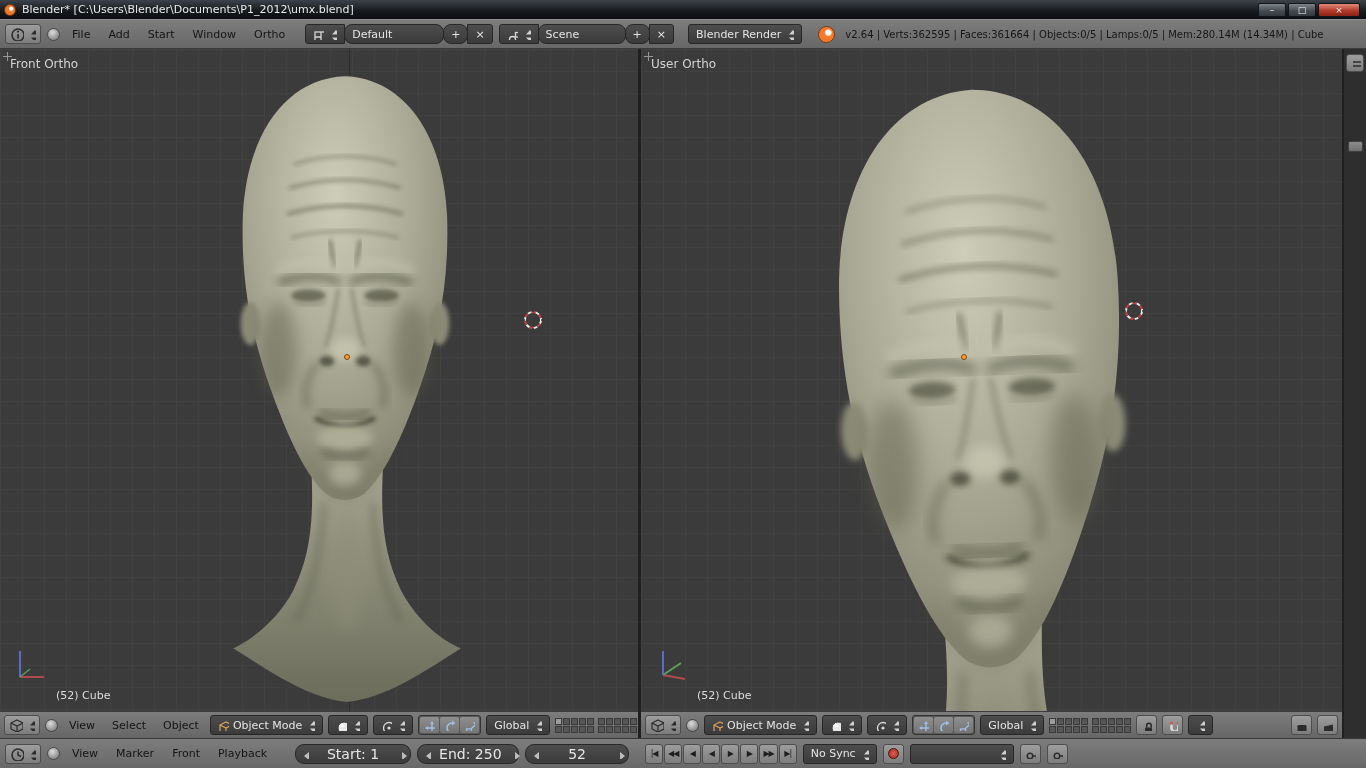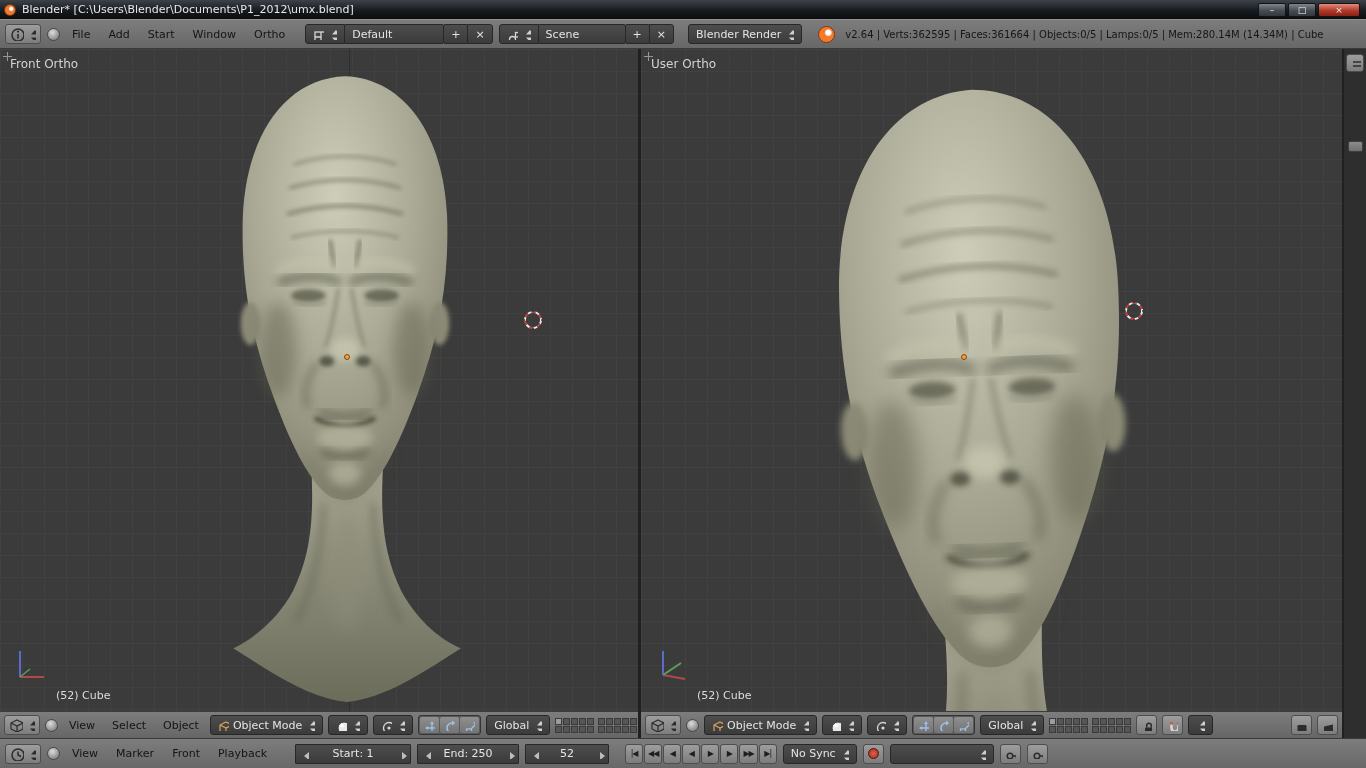--- a/index.html
+++ b/index.html
@@ -25,21 +25,21 @@
           border-bottom:1px solid #3a3a3a; display:flex; align-items:center; gap:6px;
           padding:0 5px; font-size:11px; color:#111; white-space:nowrap; }
   .menu { padding:0 6px; color:#141414; cursor:default;text-align:right; }
   .btn { height:20px; display:inline-flex; align-items:center; gap:3px; padding:0 4px;
          background:linear-gradient(#9d9d9d,#7d7d7d); border:1px solid #4d4d4d;
          border-radius:3px; color:#2a2a2a; flex:none; }
   .w   { height:20px; display:inline-flex; align-items:center; gap:4px; padding:0 7px;
          background:linear-gradient(#4d4d4d,#3b3b3b); border:1px solid #272727;
          border-radius:3px; color:#e4e4e4; font-size:11px; flex:none; }
   .group { display:inline-flex; flex:none; }
-  .group .w { border-radius:2px; margin-left:-1px; }
+  .group .w { border-radius:8px; margin-left:-1px; }
   .group .w:first-child { border-radius:3px 0 0 3px; margin-left:0; }
   .group .w:last-child  { border-radius:0 3px 3px 0; }
   .circle-btn { width:13px; height:13px; flex:none; border-radius:50%; border:1px solid #484848;
                 background:radial-gradient(circle at 40% 32%, #dcdcdc, #939393 65%, #6e6e6e); }
   .ic  { width:14px; height:14px; flex:none; display:block; }
   .ic.s11 { width:11px; height:11px; }
   .ic.s9  { width:9px;  height:12px; }
   .stats { color:#161616; font-size:10px; margin-left:4px; }
 
   
@@ -77,21 +77,21 @@
   .lgrp i { display:block; background:#565656; border:1px solid #3a3a3a; }
   .lgrp i.on { background:#9d9d9d; }
   .spacer { flex:1; }
 
   
   .timeline { height:30px; flex:none; background:linear-gradient(#7d7d7d,#686868);
               border-top:1px solid #3a3a3a; display:flex; align-items:center; gap:6px;
               padding:0 5px; font-size:11px; color:#141414; white-space:nowrap; overflow:hidden; }
   .num { height:20px; display:inline-flex; align-items:center; gap:2px; padding:0 3px;
          background:linear-gradient(#4d4d4d,#3b3b3b); border:1px solid #272727;
-         border-radius:1px; color:#e6e6e6; font-size:11px; flex:none; }
+         border-radius:9px; color:#e6e6e6; font-size:14px; flex:none; }
   .num span { padding:0 5px; }
   .pbg { display:flex; gap:1px; flex:none; }
   .btn.pb { min-width:18px; justify-content:center; font-size:8px; padding:0 3px;
             letter-spacing:-1px; color:#1e1e1e; }
   .rec { width:11px; height:11px; border-radius:50%; background:radial-gradient(#e06050,#9c2b1d);
          border:1px solid #4e150d; display:block; }
 
   
   .rstrip { width:24px; flex:none; background:#2e2e2e; border-left:2px solid #202020; position:relative; }
   .rstrip .btn { position:absolute; top:5px; left:2px; width:18px; height:18px; padding:0;
@@ -603,21 +603,21 @@
     </div>
     <div class="num" style="width:102px;justify-content:space-between">
       <svg class="ic s11" style="color:#bdbdbd">
           <use href="#sym-tri-l"></use>
         </svg>
       <span>End: 250</span>
       <svg class="ic s11" style="color:#bdbdbd">
           <use href="#sym-tri-r"></use>
         </svg>
     </div>
-    <div class="num" style="width:84px;justify-content:space-between">
+    <div class="num" style="width:104px;justify-content:space-between">
       <svg class="ic s11" style="color:#bdbdbd">
           <use href="#sym-tri-l"></use>
         </svg>
       <span>52</span>
       <svg class="ic s11" style="color:#bdbdbd">
           <use href="#sym-tri-r"></use>
         </svg>
     </div>
 
     <div class="pbg" style="margin-left:10px">

